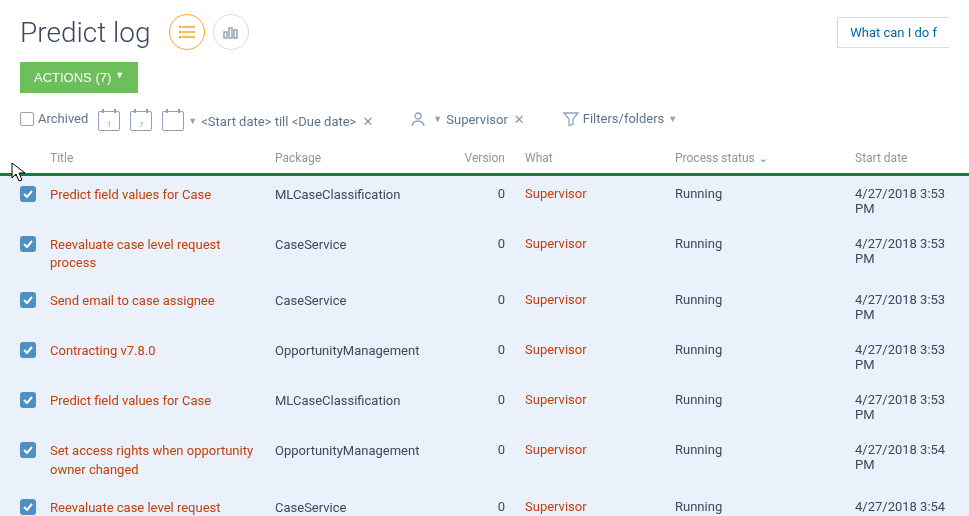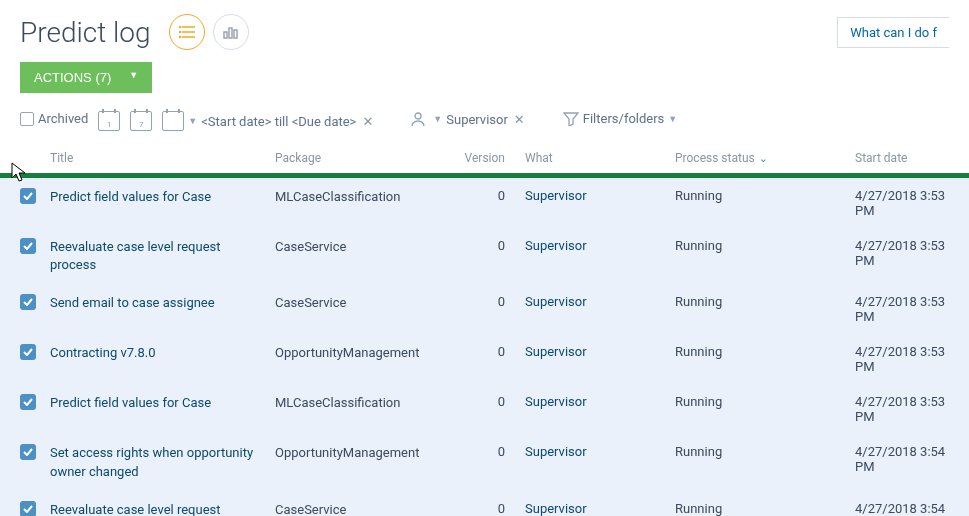--- a/index.html
+++ b/index.html
@@ -49,21 +49,21 @@
     padding: 0 20px 10px 20px;
   }
   .actions-btn {
     background: #6cbf5a;
     color: #fff;
     border: none;
     padding: 8px 14px;
     font-size: 13px;
     cursor: pointer;
     display: inline-flex;
-    gap: 18px;
+    gap: 4px;
   }
   .filters-row {
     display: flex;
     align-items: flex-start;
     padding: 8px 20px 12px 20px;
     gap: 10px;
     color: #5f728b;
     font-size: 13px;
   }
   .filter-item { display: inline-flex; align-items: center; gap: 4px; cursor: pointer; }
@@ -85,42 +85,42 @@
   .chev-down { font-size: 9px; color: #8ea2bc; }
   .close-x { font-size: 13px; color: #8a96a6; cursor: pointer; margin-left: 2px; }
   .person-icon svg, .filter-icon svg { display: block; }
   .filters-divider { width: 18px; }
   .table { width: 100%; }
   .thead {
     display: flex;
     padding: 8px 20px;
     color: #8a96a6;
     font-size: 12px;
-    border-bottom: 5px solid #15803d;
+    border-bottom: 3px solid #15803d;
   }
   .col-check { width: 30px; flex: none; }
   .col-title { width: 225px; flex: none; padding-right: 10px; }
   .col-package { width: 188px; flex: none; padding-right: 10px; }
   .col-version { width: 62px; flex: none; text-align: right; padding-right: 20px; }
   .col-owner { width: 150px; flex: none; }
   .col-status { width: 180px; flex: none; }
   .col-date { flex: 1; }
   .sort-arrow { color: #4d90c4; font-size: 11px; margin-left: 4px; }
   .row {
     display: flex;
     align-items: flex-start;
     padding: 10px 20px;
     font-size: 13px;
   }
   .row.selected { background: #eaf1fb; }
   .check {
     width: 16px; height: 16px; background: #4d90c4; border-radius: 3px;
     display: inline-flex; align-items: center; justify-content: center;
   }
-  .link { color: #0c4a6e; cursor: pointer; }
+  .link { color: #c2410c; cursor: pointer; }
   .col-title .link, .col-package .cell { line-height: 1.4; }
   .col-package .cell { word-break: break-word; }
   .cursor-icon {
     position: absolute;
     left: 11px;
     top: 162px;
     pointer-events: none;
   }
 </style>
 </head>

